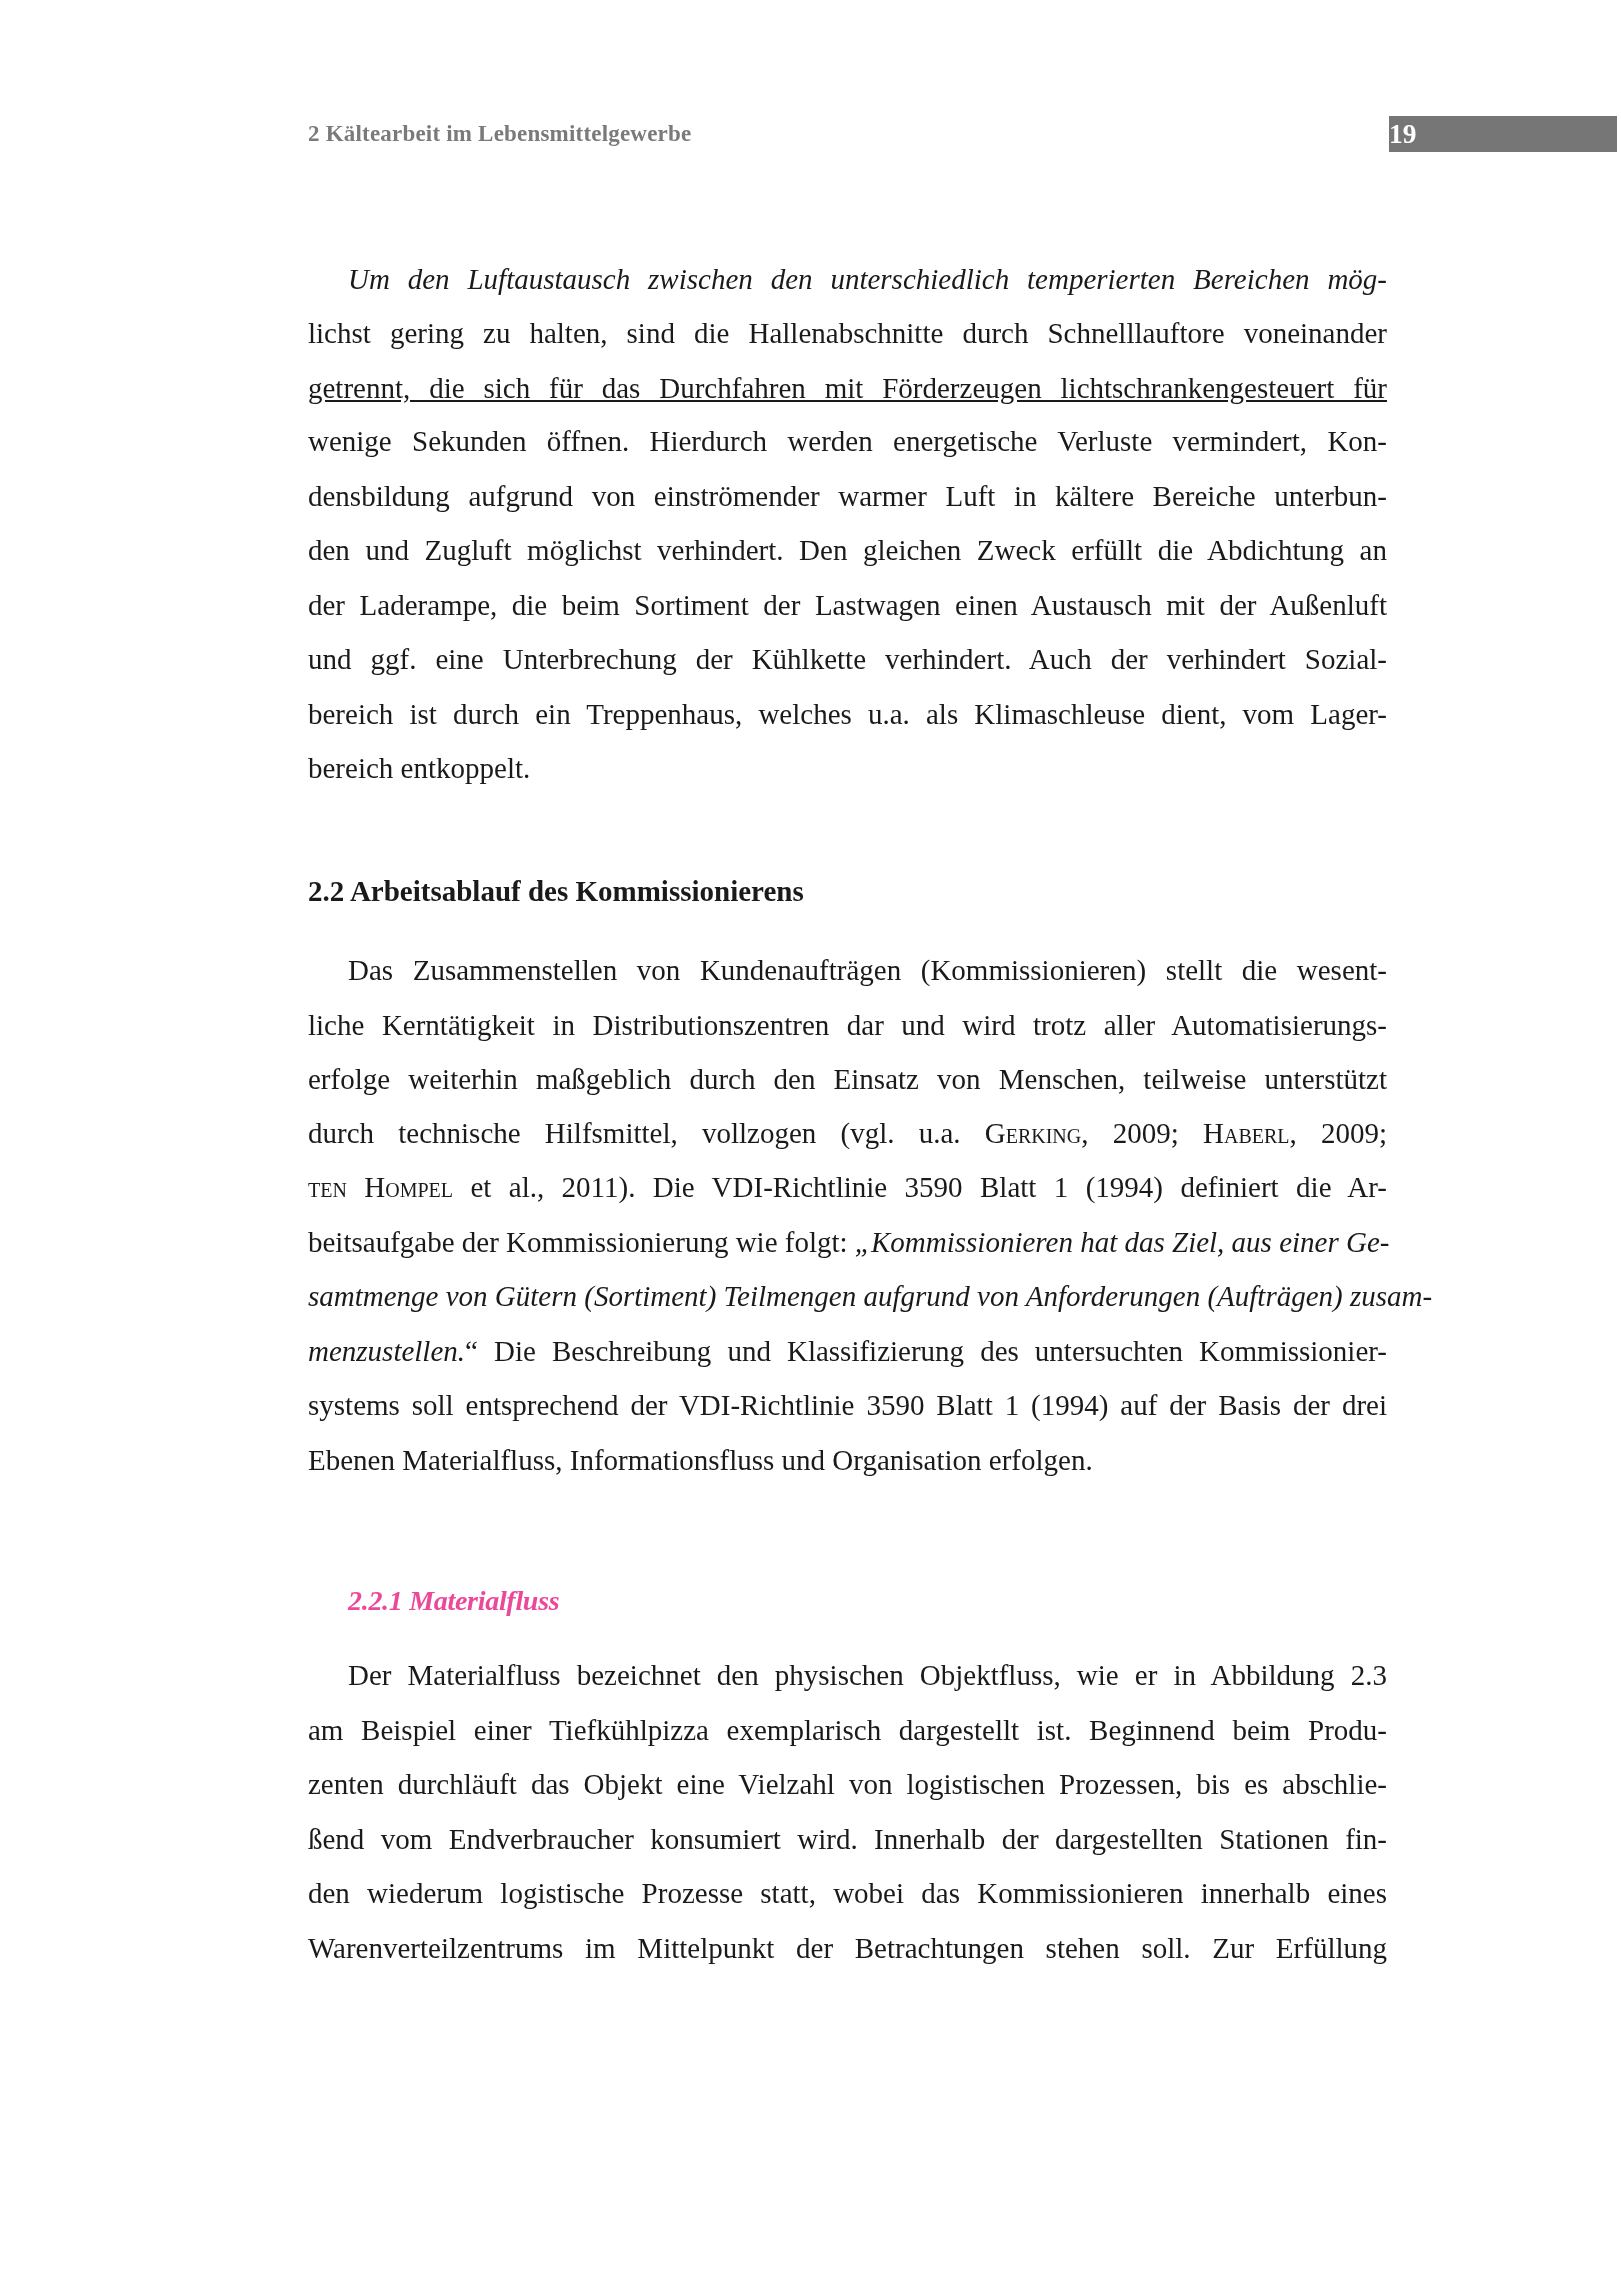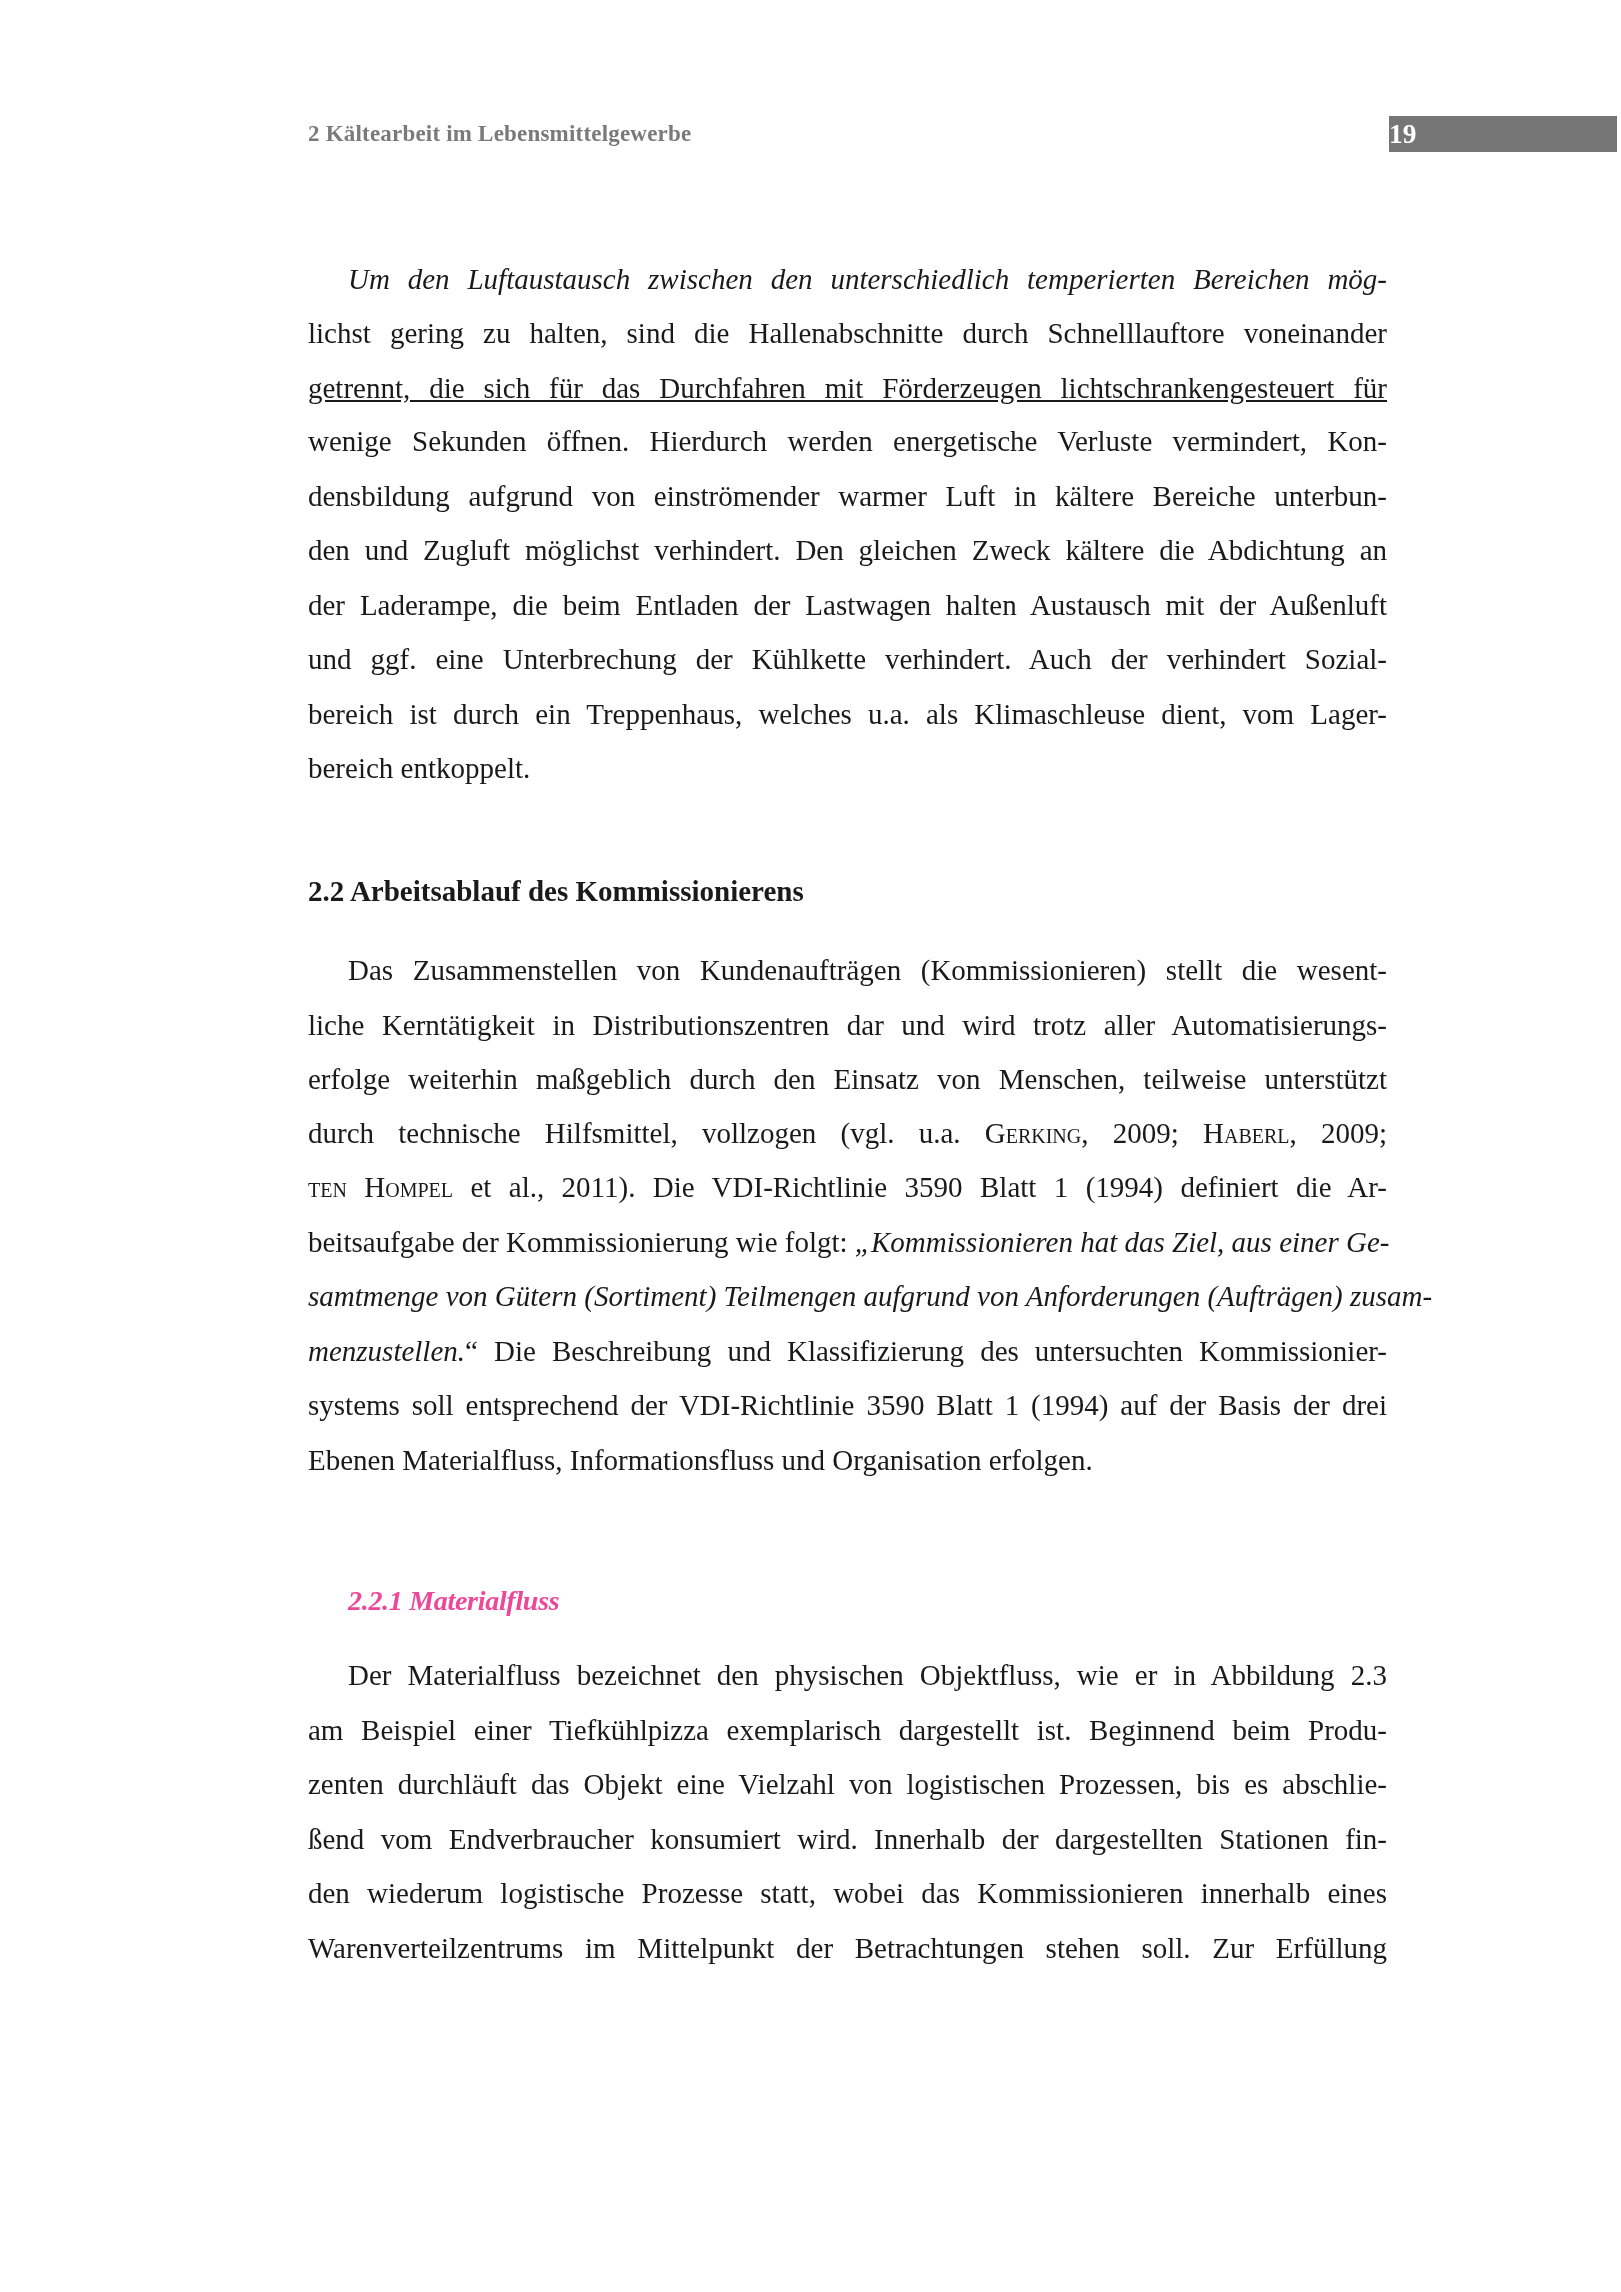--- a/index.html
+++ b/index.html
@@ -92,22 +92,22 @@
 
 <div class="running-header">2  Kältearbeit im Lebensmittelgewerbe</div>
 <div class="page-number-box">19</div>
 
 <div class="text-column" style="top:0;">
   <div class="line indent" style="top:260px;font-style:italic;">Um den Luftaustausch zwischen den unterschiedlich temperierten Bereichen mög-</div>
   <div class="line" style="top:314px;">lichst gering zu halten, sind die Hallenabschnitte durch Schnelllauftore voneinander</div>
   <div class="line" style="top:369px;text-decoration:underline;">getrennt, die sich für das Durchfahren mit Förderzeugen lichtschrankengesteuert für</div>
   <div class="line" style="top:422px;">wenige Sekunden öffnen. Hierdurch werden energetische Verluste vermindert, Kon-</div>
   <div class="line" style="top:477px;">densbildung aufgrund von einströmender warmer Luft in kältere Bereiche unterbun-</div>
-  <div class="line" style="top:531px;">den und Zugluft möglichst verhindert. Den gleichen Zweck kältere die Abdichtung an</div>
-  <div class="line" style="top:586px;">der Laderampe, die beim Entladen der Lastwagen halten Austausch mit der Außenluft</div>
+  <div class="line" style="top:531px;">den und Zugluft möglichst verhindert. Den gleichen Zweck erfüllt die Abdichtung an</div>
+  <div class="line" style="top:586px;">der Laderampe, die beim Sortiment der Lastwagen einen Austausch mit der Außenluft</div>
   <div class="line" style="top:640px;">und ggf. eine Unterbrechung der Kühlkette verhindert. Auch der verhindert Sozial-</div>
   <div class="line" style="top:695px;">bereich ist durch ein Treppenhaus, welches u.a. als Klimaschleuse dient, vom Lager-</div>
   <div class="line last" style="top:749px;">bereich entkoppelt.</div>
 </div>
 
 <div class="heading-section" style="top:872px;">2.2 Arbeitsablauf des Kommissionierens</div>
 
 <div class="text-column" id="sec22" style="top:0;">
     <div class="line indent" style="top: 951px;"><span>Das Zusammenstellen von Kundenaufträgen (Kommissionieren) stellt die wesent-</span></div>
     <div class="line" style="top: 1006px;"><span>liche Kerntätigkeit in Distributionszentren dar und wird trotz aller Automatisierungs-</span></div>

